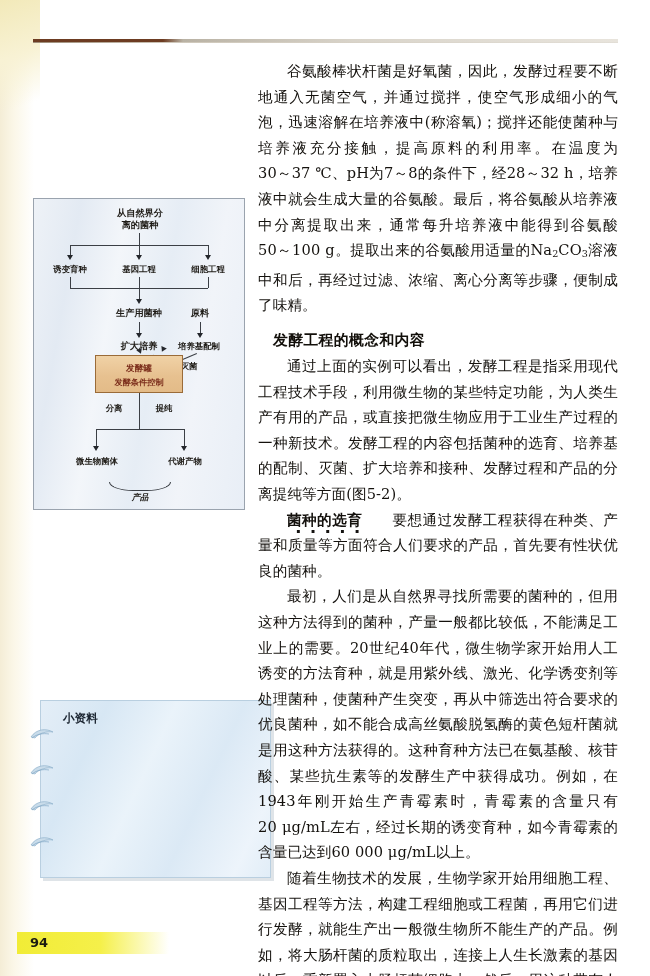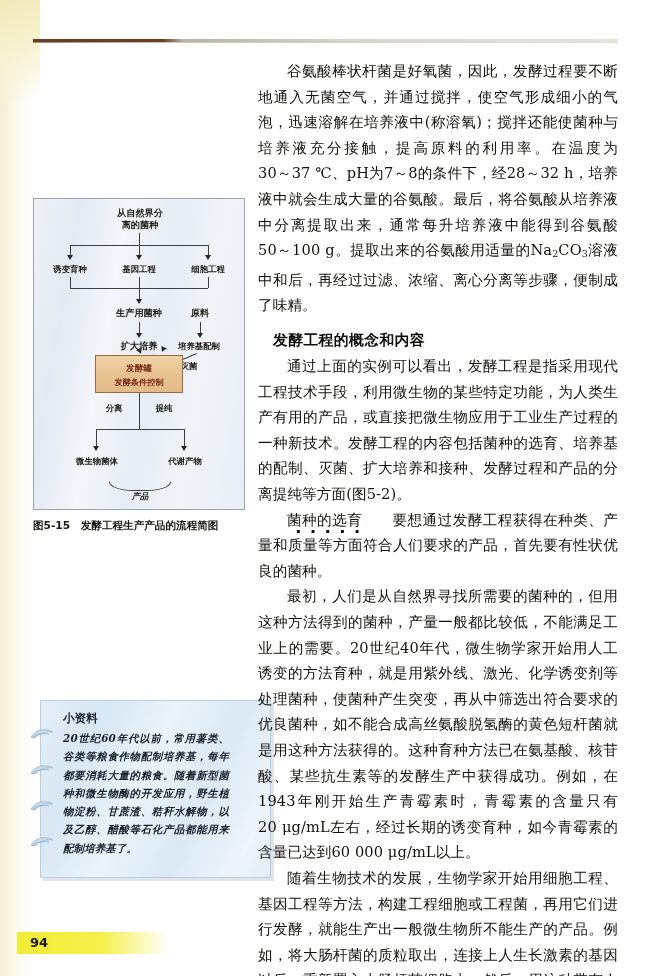--- a/index.html
+++ b/index.html
@@ -52,21 +52,21 @@
   }
   .fc-label{
     position:absolute;
     font-size:9.2px;line-height:12px;
     color:#1d1a15;white-space:nowrap;
     font-family:"DejaVu Sans","Liberation Sans",sans-serif;
     font-weight:bold;
     text-align:center;
   }
   .fc-small{font-size:8.4px;font-weight:bold;}
-  .fc-ital{font-style:italic;font-weight:bold;font-family:Liberation Serif, serif;}
+  .fc-ital{font-style:italic;font-weight:bold;}
   .vline{position:absolute;width:1px;background:#3b3f45;}
   .hline{position:absolute;height:1px;background:#3b3f45;}
   .arrow-d{
     position:absolute;width:0;height:0;
     border-left:3.2px solid transparent;border-right:3.2px solid transparent;
     border-top:5px solid #23262b;
   }
   .diag{position:absolute;transform-origin:0 0;height:1px;background:#3b3f45;}
   #tank{
     position:absolute;left:61px;top:156px;width:88px;height:38px;
@@ -138,20 +138,21 @@
     margin:9px 0 0 0;
     text-indent:15px;
     font-size:14.8px;line-height:26px;font-weight:bold;
     color:#120f0a;
     font-family:"DejaVu Sans","Liberation Sans",sans-serif;
     letter-spacing:.4px;
   }
   .emph{
     position:relative;
     padding-bottom:1px;
+    font-weight:bold;
   }
   .emph::after{
     content:"";
     position:absolute;left:1px;right:1px;bottom:-4px;height:3px;
     background-image:radial-gradient(circle, #141210 0 1.4px, rgba(0,0,0,0) 1.7px);
     background-size:14.7px 3px;
     background-repeat:repeat-x;
     background-position:3px center;
   }
   sub{font-size:.66em;vertical-align:-.22em;}
@@ -244,42 +245,40 @@
       <div class="arrow-d" style="left:59px;top:247px;"></div>
       <div class="arrow-d" style="left:147px;top:247px;"></div>
 
       <div class="fc-label fc-small" style="left:30px;top:256px;width:66px;">微生物菌体</div>
       <div class="fc-label fc-small" style="left:118px;top:256px;width:66px;">代谢产物</div>
 
       <div id="brace"></div>
       <div class="fc-label fc-small fc-ital" style="left:86px;top:292px;width:40px;">产品</div>
     </div>
 
-    <div id="fig-caption">图5-15　发酵工程生产产品的流程简图</div>
   </div>
 
   <div id="info-box">
     <svg class="deco-leaf" style="top:26px;" viewBox="0 0 26 14">
       <path d="M2 10 C7 2, 17 1, 24 5 C18 4, 10 6, 6 11 Z" fill="#c9dcea" stroke="#8fb2cc" stroke-width=".7"></path>
       <path d="M3 11 C8 7, 14 6, 20 7" fill="none" stroke="#7fa6c4" stroke-width=".7"></path>
     </svg>
     <svg class="deco-leaf" style="top:62px;" viewBox="0 0 26 14">
       <path d="M2 10 C7 2, 17 1, 24 5 C18 4, 10 6, 6 11 Z" fill="#c9dcea" stroke="#8fb2cc" stroke-width=".7"></path>
       <path d="M3 11 C8 7, 14 6, 20 7" fill="none" stroke="#7fa6c4" stroke-width=".7"></path>
     </svg>
     <svg class="deco-leaf" style="top:98px;" viewBox="0 0 26 14">
       <path d="M2 10 C7 2, 17 1, 24 5 C18 4, 10 6, 6 11 Z" fill="#c9dcea" stroke="#8fb2cc" stroke-width=".7"></path>
       <path d="M3 11 C8 7, 14 6, 20 7" fill="none" stroke="#7fa6c4" stroke-width=".7"></path>
     </svg>
     <svg class="deco-leaf" style="top:134px;" viewBox="0 0 26 14">
       <path d="M2 10 C7 2, 17 1, 24 5 C18 4, 10 6, 6 11 Z" fill="#c9dcea" stroke="#8fb2cc" stroke-width=".7"></path>
       <path d="M3 11 C8 7, 14 6, 20 7" fill="none" stroke="#7fa6c4" stroke-width=".7"></path>
     </svg>
     <div id="info-title">小资料</div>
-    <div id="info-text">20世纪60年代以前，常用薯类、谷类等粮食作物配制培养基，每年都要消耗大量的粮食。随着新型菌种和微生物酶的开发应用，野生植物淀粉、甘蔗渣、秸秆水解物，以及乙醇、醋酸等石化产品都能用来配制培养基了。</div>
   </div>
 
   <div id="body-col">
 
     <p class="bt indent"><span>谷氨酸棒状杆菌是好氧菌，因此，发酵过程要不断地通入无菌空气，并通过搅拌，使空气形成细小的气泡，迅速溶解在培养液中(称溶氧)；搅拌还能使菌种与培养液充分接触，提高原料的利用率。在温度为</span><span class="nowrapnum">30～37 ℃</span><span>、pH为</span><span class="nowrapnum">7～8</span><span>的条件下，经</span><span class="nowrapnum">28～32 h</span><span>，培养液中就会生成大量的谷氨酸。最后，将谷氨酸从培养液中分离提取出来，通常每升培养液中能得到谷氨酸</span><span class="nowrapnum">50～100 g</span><span>。提取出来的谷氨酸用适量的</span><span class="nowrapnum">Na<sub>2</sub>CO<sub>3</sub></span><span>溶液中和后，再经过过滤、浓缩、离心分离等步骤，便制成了味精。</span></p>
 
     <h3 class="sect">发酵工程的概念和内容</h3>
 
     <p class="bt indent">通过上面的实例可以看出，发酵工程是指采用现代工程技术手段，利用微生物的某些特定功能，为人类生产有用的产品，或直接把微生物应用于工业生产过程的一种新技术。发酵工程的内容包括菌种的选育、培养基的配制、灭菌、扩大培养和接种、发酵过程和产品的分离提纯等方面(图5-2)。</p>
 

